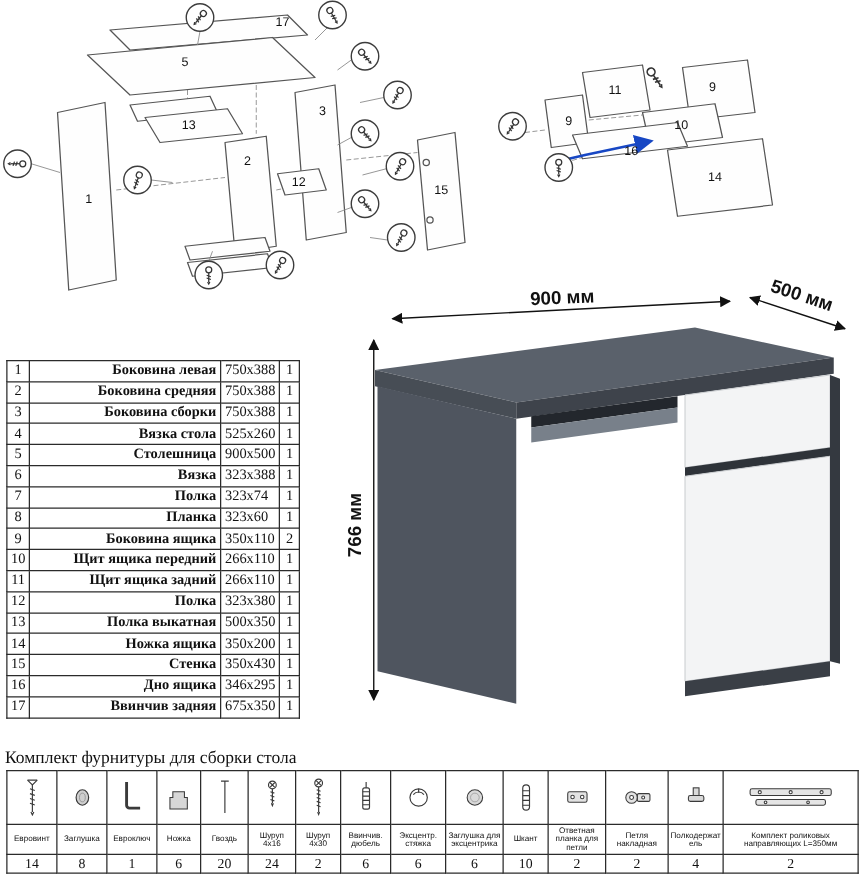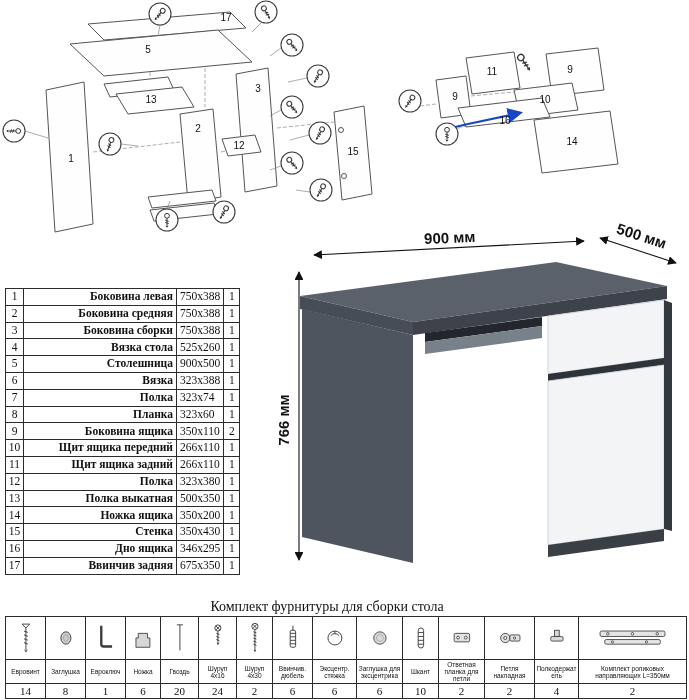--- a/index.html
+++ b/index.html
@@ -18,22 +18,22 @@
 
   table { border-collapse:collapse; }
   .parts { position:absolute; left:5px; top:288px; }
   .parts td { border:1px solid #2b2b2b; font-size:11.5px; line-height:1;
               height:16.8px; padding:0 3px; }
   .parts .c-n    { width:18px;  text-align:center; padding:0; }
   .parts .c-name { width:153px; text-align:right;font-weight:bold; }
   .parts .c-size { width:41px;  text-align:left;font-family:Liberation Serif, serif; }
   .parts .c-qty  { width:16px;  text-align:center; padding:0; }
 
-  .kit-title { position:absolute; left:27px; top:599px; width:600px;
-               text-align:center; font-size:14px; }
+  .kit-title { position:absolute; left:4px; top:599px; width:600px;
+               text-align:left; font-size:14px; }
 
   .hw { position:absolute; left:5px; top:616px; width:679px; table-layout:fixed; }
   .hw td { border:1px solid #2b2b2b; text-align:center; vertical-align:middle; overflow:hidden; }
   .hw-icon { height:42px; display:flex; align-items:center; justify-content:center; }
   .hw-icon svg { height:34px; max-width:96%; }
   .hw-name { font-size:6.5px; line-height:1.08; height:21px; padding:1px;
              font-family:"Liberation Sans", sans-serif; word-break:break-word; }
   .hw-qty { font-size:11px; height:15px; }
 </style>
 </head>

